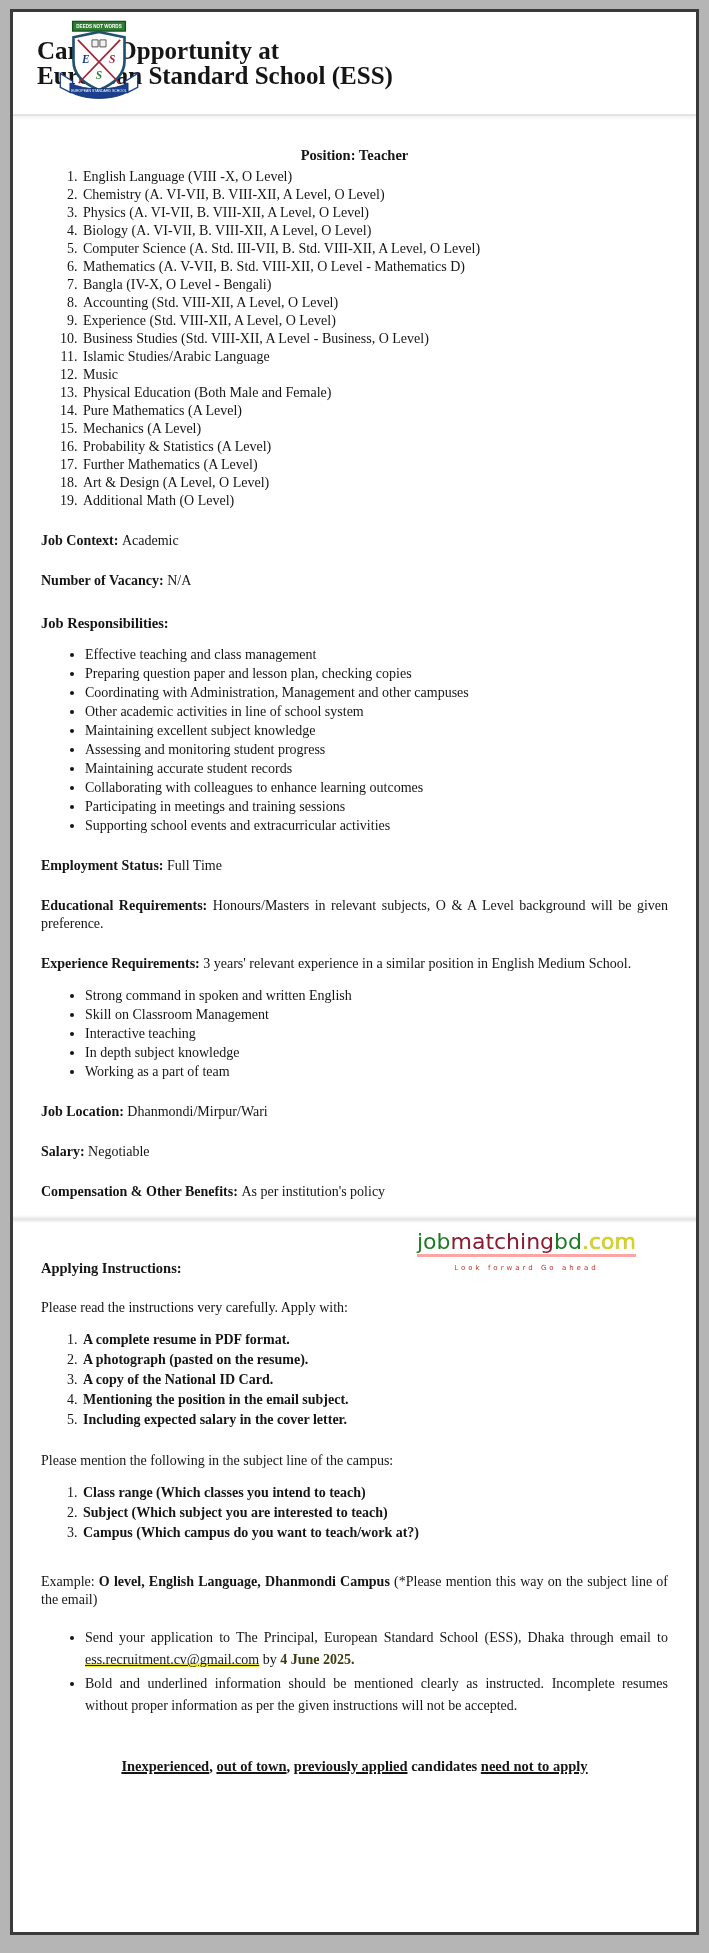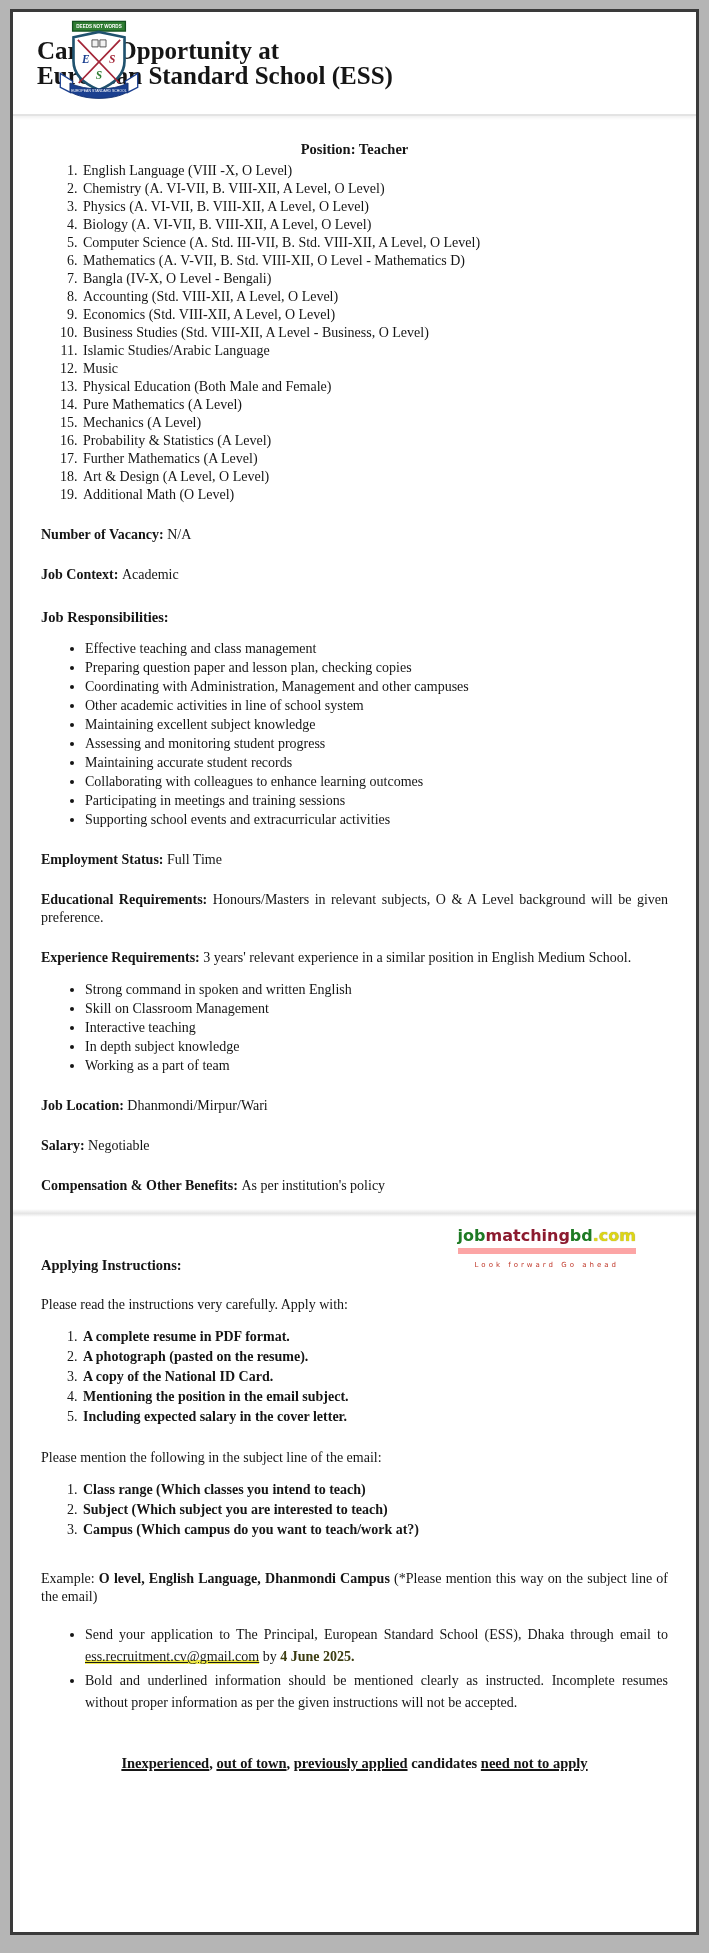--- a/index.html
+++ b/index.html
@@ -28,21 +28,21 @@
   }
   .crest{position:absolute;left:42px;top:8px;}
   .title-block{
     font-weight:bold;font-size:25px;line-height:25px;
     padding-top:14px;
   }
   
   .content{flex:1;padding:0 28px;font-size:14px;line-height:18px;}
   .position{
     text-align:center;font-weight:bold;font-size:14.5px;
-    margin:24px 0 0 0;
+    margin:30px 0 0 0;
   }
   h3.sec{
     font-size:14.5px;margin:24px 0 0 0;font-weight:bold;
   }
   ol.num-list{margin:4px 0 0 0;padding-left:40px;}
   ol.num-list li{margin:0;padding-left:2px;line-height:18px;}
   ul.bullets{margin:13px 0 0 0;padding-left:44px;list-style:disc;}
   ul.bullets li{line-height:19px;}
   p.kv{margin:22px 0 0 0;}
   p.kv b{font-weight:bold;}
@@ -52,30 +52,30 @@
     background:linear-gradient(#fff, #e4e4e4 55%, #fff);
   }
   
   .apply-header-row{
     display:flex;justify-content:space-between;align-items:flex-end;
     margin-top:8px;
   }
   .apply-header-row h3{margin:0;}
   .jmbd{margin-right:32px;text-align:center;}
   .jmbd-word{
-    font-family:"DejaVu Sans",sans-serif;font-weight:bold;
-    font-size:16px;line-height:22px;letter-spacing:0;
+    font-family:"DejaVu Sans",sans-serif;font-weight:normal;
+    font-size:22px;line-height:22px;letter-spacing:0;
   }
   .jmbd .g{color:#1e7a24;}
   .jmbd .m{color:#8c1b2f;}
   .jmbd .y{color:#ddd516;text-shadow:0 0 1px #8a8a3a;}
   .jmbd-tag{
     font-family:"DejaVu Sans",sans-serif;
     color:#c0392b;font-size:7px;letter-spacing:3px;
-    border-top:6px solid #fca5a5;margin-top:1px;padding-top:2px;
+    border-top:3px solid #fca5a5;margin-top:1px;padding-top:2px;
     white-space:nowrap;
     text-align:center;
   }
   ol.bold-list{margin:13px 0 0 0;padding-left:40px;}
   ol.bold-list li{padding-left:2px;line-height:20px;}
   ol.bold-list li span{font-weight:bold;text-align:right;}
   .example{margin:30px 0 0 0;}
   .email{
     color:#1a1a1a;text-decoration:underline;cursor:pointer;
     background:linear-gradient(transparent 72%, #f0ea49 72%);
@@ -128,36 +128,36 @@
       <ol class="num-list">
 
       <li>English Language (VIII -X, O Level)</li>
           <li>Chemistry (A. VI-VII, B. VIII-XII, A Level, O Level)</li>
           <li>Physics (A. VI-VII, B. VIII-XII, A Level, O Level)</li>
           <li>Biology (A. VI-VII, B. VIII-XII, A Level, O Level)</li>
           <li>Computer Science (A. Std. III-VII, B. Std. VIII-XII, A Level, O Level)</li>
           <li>Mathematics (A. V-VII, B. Std. VIII-XII, O Level - Mathematics D)</li>
           <li>Bangla (IV-X, O Level - Bengali)</li>
           <li>Accounting (Std. VIII-XII, A Level, O Level)</li>
-          <li>Economics (Std. VIII-XII, A Level, O Level)</li>
+          <li>Experience (Std. VIII-XII, A Level, O Level)</li>
           <li>Business Studies (Std. VIII-XII, A Level - Business, O Level)</li>
           <li>Islamic Studies/Arabic Language</li>
           <li>Music</li>
           <li>Physical Education (Both Male and Female)</li>
           <li>Pure Mathematics (A Level)</li>
           <li>Mechanics (A Level)</li>
           <li>Probability &amp; Statistics (A Level)</li>
           <li>Further Mathematics (A Level)</li>
           <li>Art &amp; Design (A Level, O Level)</li>
           <li>Additional Math (O Level)</li>
         </ol>
 
+      <p class="kv"><b>Job Context:</b>&nbsp;<span>Academic</span></p>
+
       <p class="kv"><b>Number of Vacancy:</b>&nbsp;<span>N/A</span></p>
-
-      <p class="kv"><b>Job Context:</b>&nbsp;<span>Academic</span></p>
 
       <h3 class="sec">Job Responsibilities:</h3>
       <ul class="bullets">
 
       <li>Effective teaching and class management</li>
           <li>Preparing question paper and lesson plan, checking copies</li>
           <li>Coordinating with Administration, Management and other campuses</li>
           <li>Other academic activities in line of school system</li>
           <li>Maintaining excellent subject knowledge</li>
           <li>Assessing and monitoring student progress</li>
@@ -202,21 +202,21 @@
 
       <ol class="bold-list">
 
       <li><span>A complete resume in PDF format.</span></li>
           <li><span>A photograph (pasted on the resume).</span></li>
           <li><span>A copy of the National ID Card.</span></li>
           <li><span>Mentioning the position in the email subject.</span></li>
           <li><span>Including expected salary in the cover letter.</span></li>
         </ol>
 
-      <p class="kv">Please mention the following in the subject line of the email:</p>
+      <p class="kv">Please mention the following in the subject line of the campus:</p>
 
       <ol class="bold-list">
 
       <li><span>Class range (Which classes you intend to teach)</span></li>
           <li><span>Subject (Which subject you are interested to teach)</span></li>
           <li><span>Campus (Which campus do you want to teach/work at?)</span></li>
         </ol>
 
       <p class="example just"><span>Example: </span><b>O level, English Language, Dhanmondi Campus</b><span> (*Please mention this way on the subject line of the email)</span></p>
 

